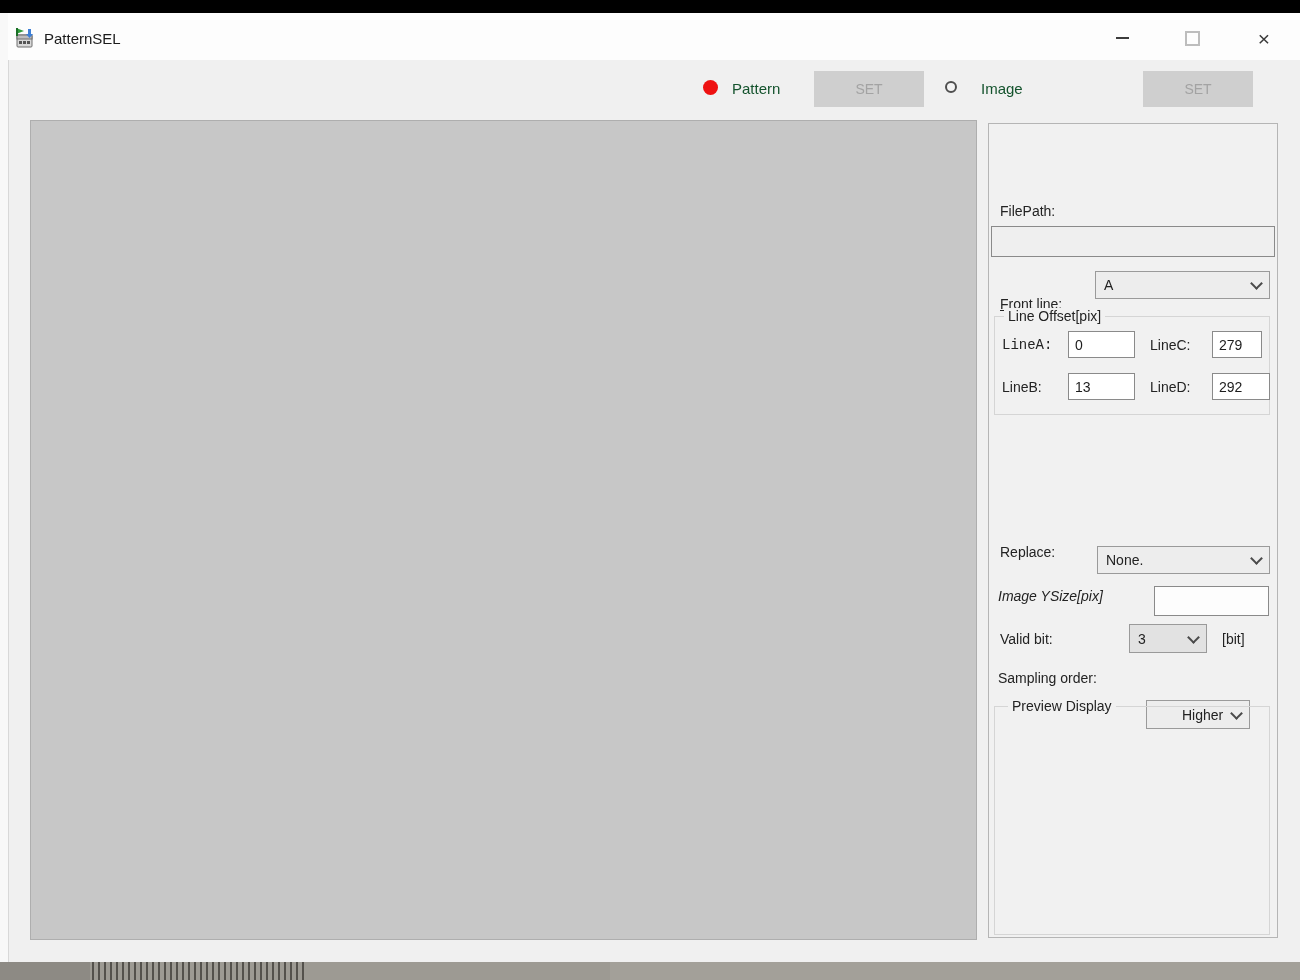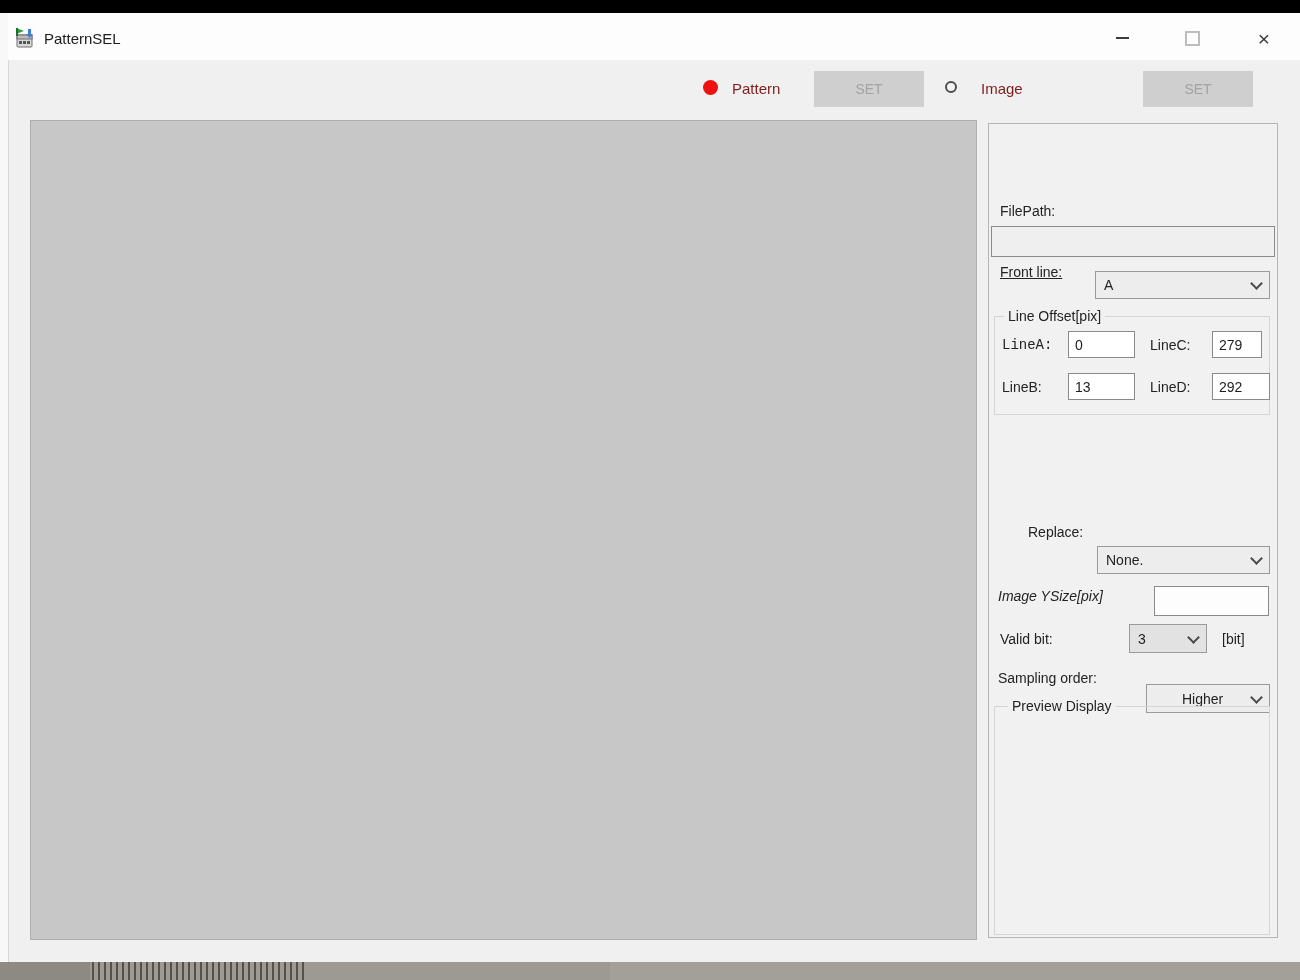--- a/index.html
+++ b/index.html
@@ -23,21 +23,21 @@
   .title-text{left:44px;top:30px;font-size:15px;color:#1b1b1b;}
   .win-btn{top:22px;width:46px;height:32px;display:flex;align-items:center;justify-content:center;}
   .glyph-min{display:block;width:13px;height:2px;background:#3c3c3c;}
   .glyph-max{display:block;width:11px;height:11px;border:2px solid #bdbdbd;}
   .glyph-close{font-size:21px;color:#3a3a3a;line-height:1;}
 
   
   .radio{border-radius:50%;}
   .radio.red{left:703px;top:80px;width:15px;height:15px;background:#ee1111;}
   .radio.empty{left:945px;top:81px;width:12px;height:12px;background:#f4f4f4;border:2px solid #4f4f4f;}
-  .radio-label{top:80px;font-size:15px;color:#7f1d1d;}
+  .radio-label{top:80px;font-size:15px;color:#14532d;}
   .set-disabled{top:71px;width:110px;height:36px;background:#cfcfcf;border:none;
     color:#a3a3a3;font-size:14px;font-family:"Liberation Sans",sans-serif;}
 
   
   .tabs{left:36px;top:93px;display:flex;align-items:flex-end;z-index:3;}
   .tab{height:25px;padding:0 12px;background:#ebebeb;border:1px solid #b9b9b9;border-bottom:none;
     font-size:14px;color:#181818;display:flex;align-items:center;margin-right:1px;}
   .tab.active{height:29px;background:#fff;border-color:#a5a5a5;position:relative;z-index:4;}
 
   
@@ -1117,55 +1117,55 @@
     <div class="abs sb-btn" style="top:796px;">
       <span class="chev"></span>
     </div>
   </div>
 
   <div class="abs rpanel"></div>
 
   <span class="abs rlabel" style="left:1000px;top:203px;">FilePath:</span>
   <input class="abs rtxt" style="left: 991px; top: 226px; width: 284px; height: 31px;" value="">
 
-  <span class="abs rlabel" style="left:1000px;top:264px;text-decoration:underline;">Front line:</span>
+  <span class="abs rlabel" style="left:1000px;top:296px;text-decoration:underline;">Front line:</span>
   <div class="abs rcombo" style="left:1095px;top:271px;width:175px;height:28px;">
     <span>A</span>
     <span class="chev"></span>
   </div>
 
   <div class="abs group" style="left:994px;top:316px;width:276px;height:99px;"></div>
   <span class="abs group-label" style="left:1004px;top:308px;">Line Offset[pix]</span>
   <span class="abs rlabel" style="left:1002px;top:337px;font-family:Liberation Mono, monospace;">LineA:</span>
   <input class="abs loff-input" style="left: 1068px; top: 331px;" value="0">
   <span class="abs rlabel" style="left:1150px;top:337px;">LineC:</span>
   <input class="abs loff-input" style="left: 1212px; top: 331px; width: 50px;" value="279">
   <span class="abs rlabel" style="left:1002px;top:379px;">LineB:</span>
   <input class="abs loff-input" style="left: 1068px; top: 373px;" value="13">
   <span class="abs rlabel" style="left:1150px;top:379px;">LineD:</span>
   <input class="abs loff-input" style="left: 1212px; top: 373px; width: 58px;" value="292">
 
-  <span class="abs rlabel" style="left:1000px;top:524px;margin-left:28px;">Replace:</span>
+  <span class="abs rlabel" style="left:1000px;top:544px;">Replace:</span>
   <div class="abs rcombo" style="left:1097px;top:546px;width:173px;height:28px;">
     <span>None.</span>
     <span class="chev"></span>
   </div>
 
   <span class="abs rlabel" style="left:998px;top:588px;font-style:italic;">Image YSize[pix]</span>
   <input class="abs rtxt" style="left: 1154px; top: 586px; width: 115px; height: 30px; background: rgb(253, 253, 253);" value="">
 
   <span class="abs rlabel" style="left:1000px;top:631px;">Valid bit:</span>
   <div class="abs rcombo" style="left:1129px;top:624px;width:78px;height:29px;background:#e2e2e2;">
     <span>3</span>
     <span class="chev"></span>
   </div>
   <span class="abs rlabel" style="left:1222px;top:631px;">[bit]</span>
 
   <span class="abs rlabel" style="left:998px;top:670px;">Sampling order:</span>
-  <div class="abs rcombo" style="left:1146px;top:684px;width:124px;height:29px;padding-left:35px;">
+  <div class="abs rcombo" style="left:1146px;top:700px;width:104px;height:29px;padding-left:35px;">
     <span>Higher</span>
     <span class="chev"></span>
   </div>
 
   <div class="abs group" style="left:994px;top:706px;width:276px;height:229px;"></div>
   <span class="abs group-label" style="left:1008px;top:698px;">Preview Display</span>
 
   <div class="abs taskbar"></div>
   <div class="abs tb-left"></div>
   <div class="abs tb-lines"></div>

